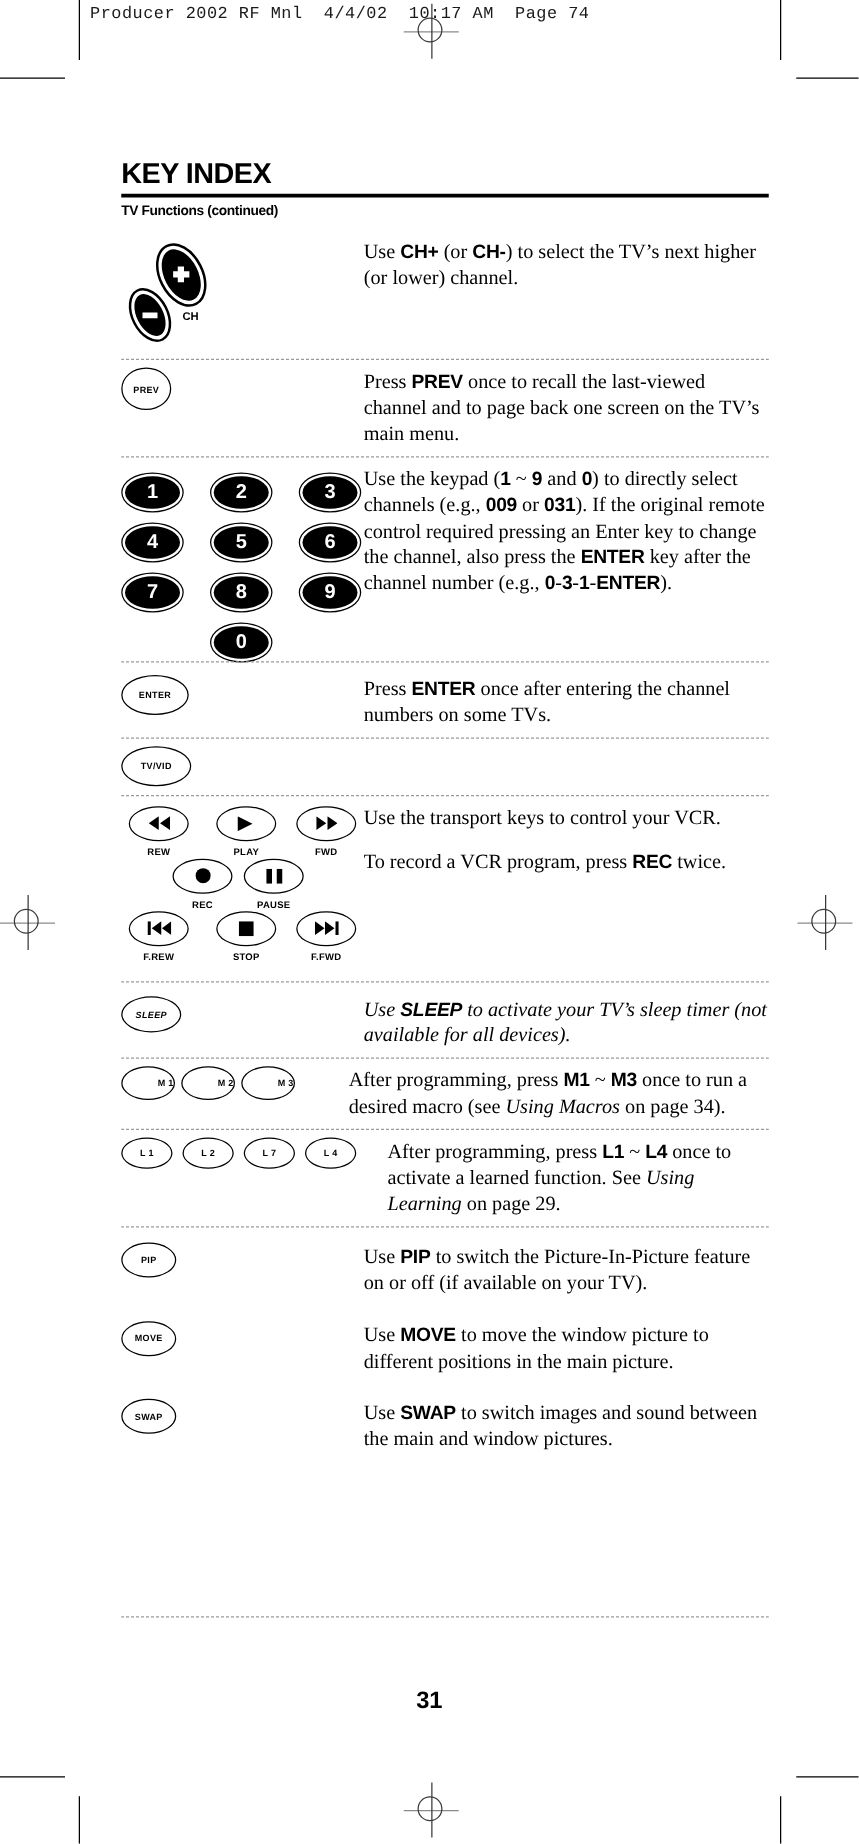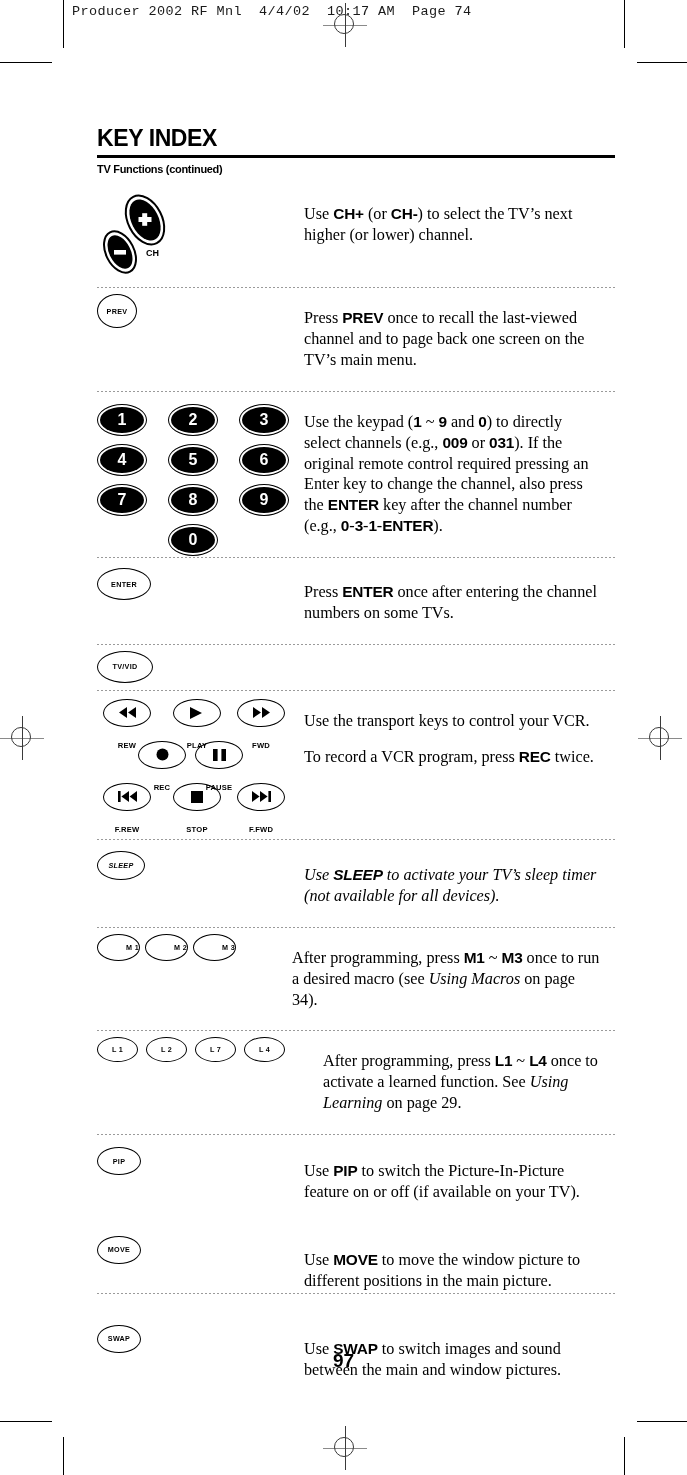--- a/index.html
+++ b/index.html
@@ -112,21 +112,21 @@
     width: 194px;
     flex: 0 0 194px;
     position: relative;
   }
   .textcell {
     flex: 1 1 auto;
     font-size: 16.2px;
     line-height: 1.29;
     padding-top: 1px;
   }
-  .textcell p { margin: 13px; }
+  .textcell p { margin: 0; }
   .textcell p + p { margin-top: 15px; }
   .textcell b, .kb {
     font-family: "Liberation Sans", sans-serif;
     font-weight: bold;
     font-size: 15.4px;
     letter-spacing: -0.2px;
   }
   .textcell i { font-style: italic; }
 
   
@@ -195,21 +195,21 @@
     display: flex;
     align-items: center;
     justify-content: center;
   }
   .tkey .lbl {
     text-align: center;
     font-family: "Liberation Sans", sans-serif;
     font-weight: bold;
     font-size: 7.6px;
     letter-spacing: 0.2px;
-    margin-top: 14px;
+    margin-top: 4px;
   }
 
   .footer-rule {
     position: absolute;
     left: 97px;
     right: 72px;
     top: 1293px;
     height: 1px;
     background-image: repeating-linear-gradient(to right,#9a9a9a 0 2px, transparent 2px 4px);
   }
@@ -541,13 +541,13 @@
       </div>
     </div>
     <div class="textcell">
       <p>Use <b>SWAP</b> to switch images and sound between the main and window pictures.</p>
     </div>
   </div>
 
 </div>
 
 <div class="footer-rule"></div>
-<div class="page-number">97</div>
+<div class="page-number">31</div>
 
 </body></html>

